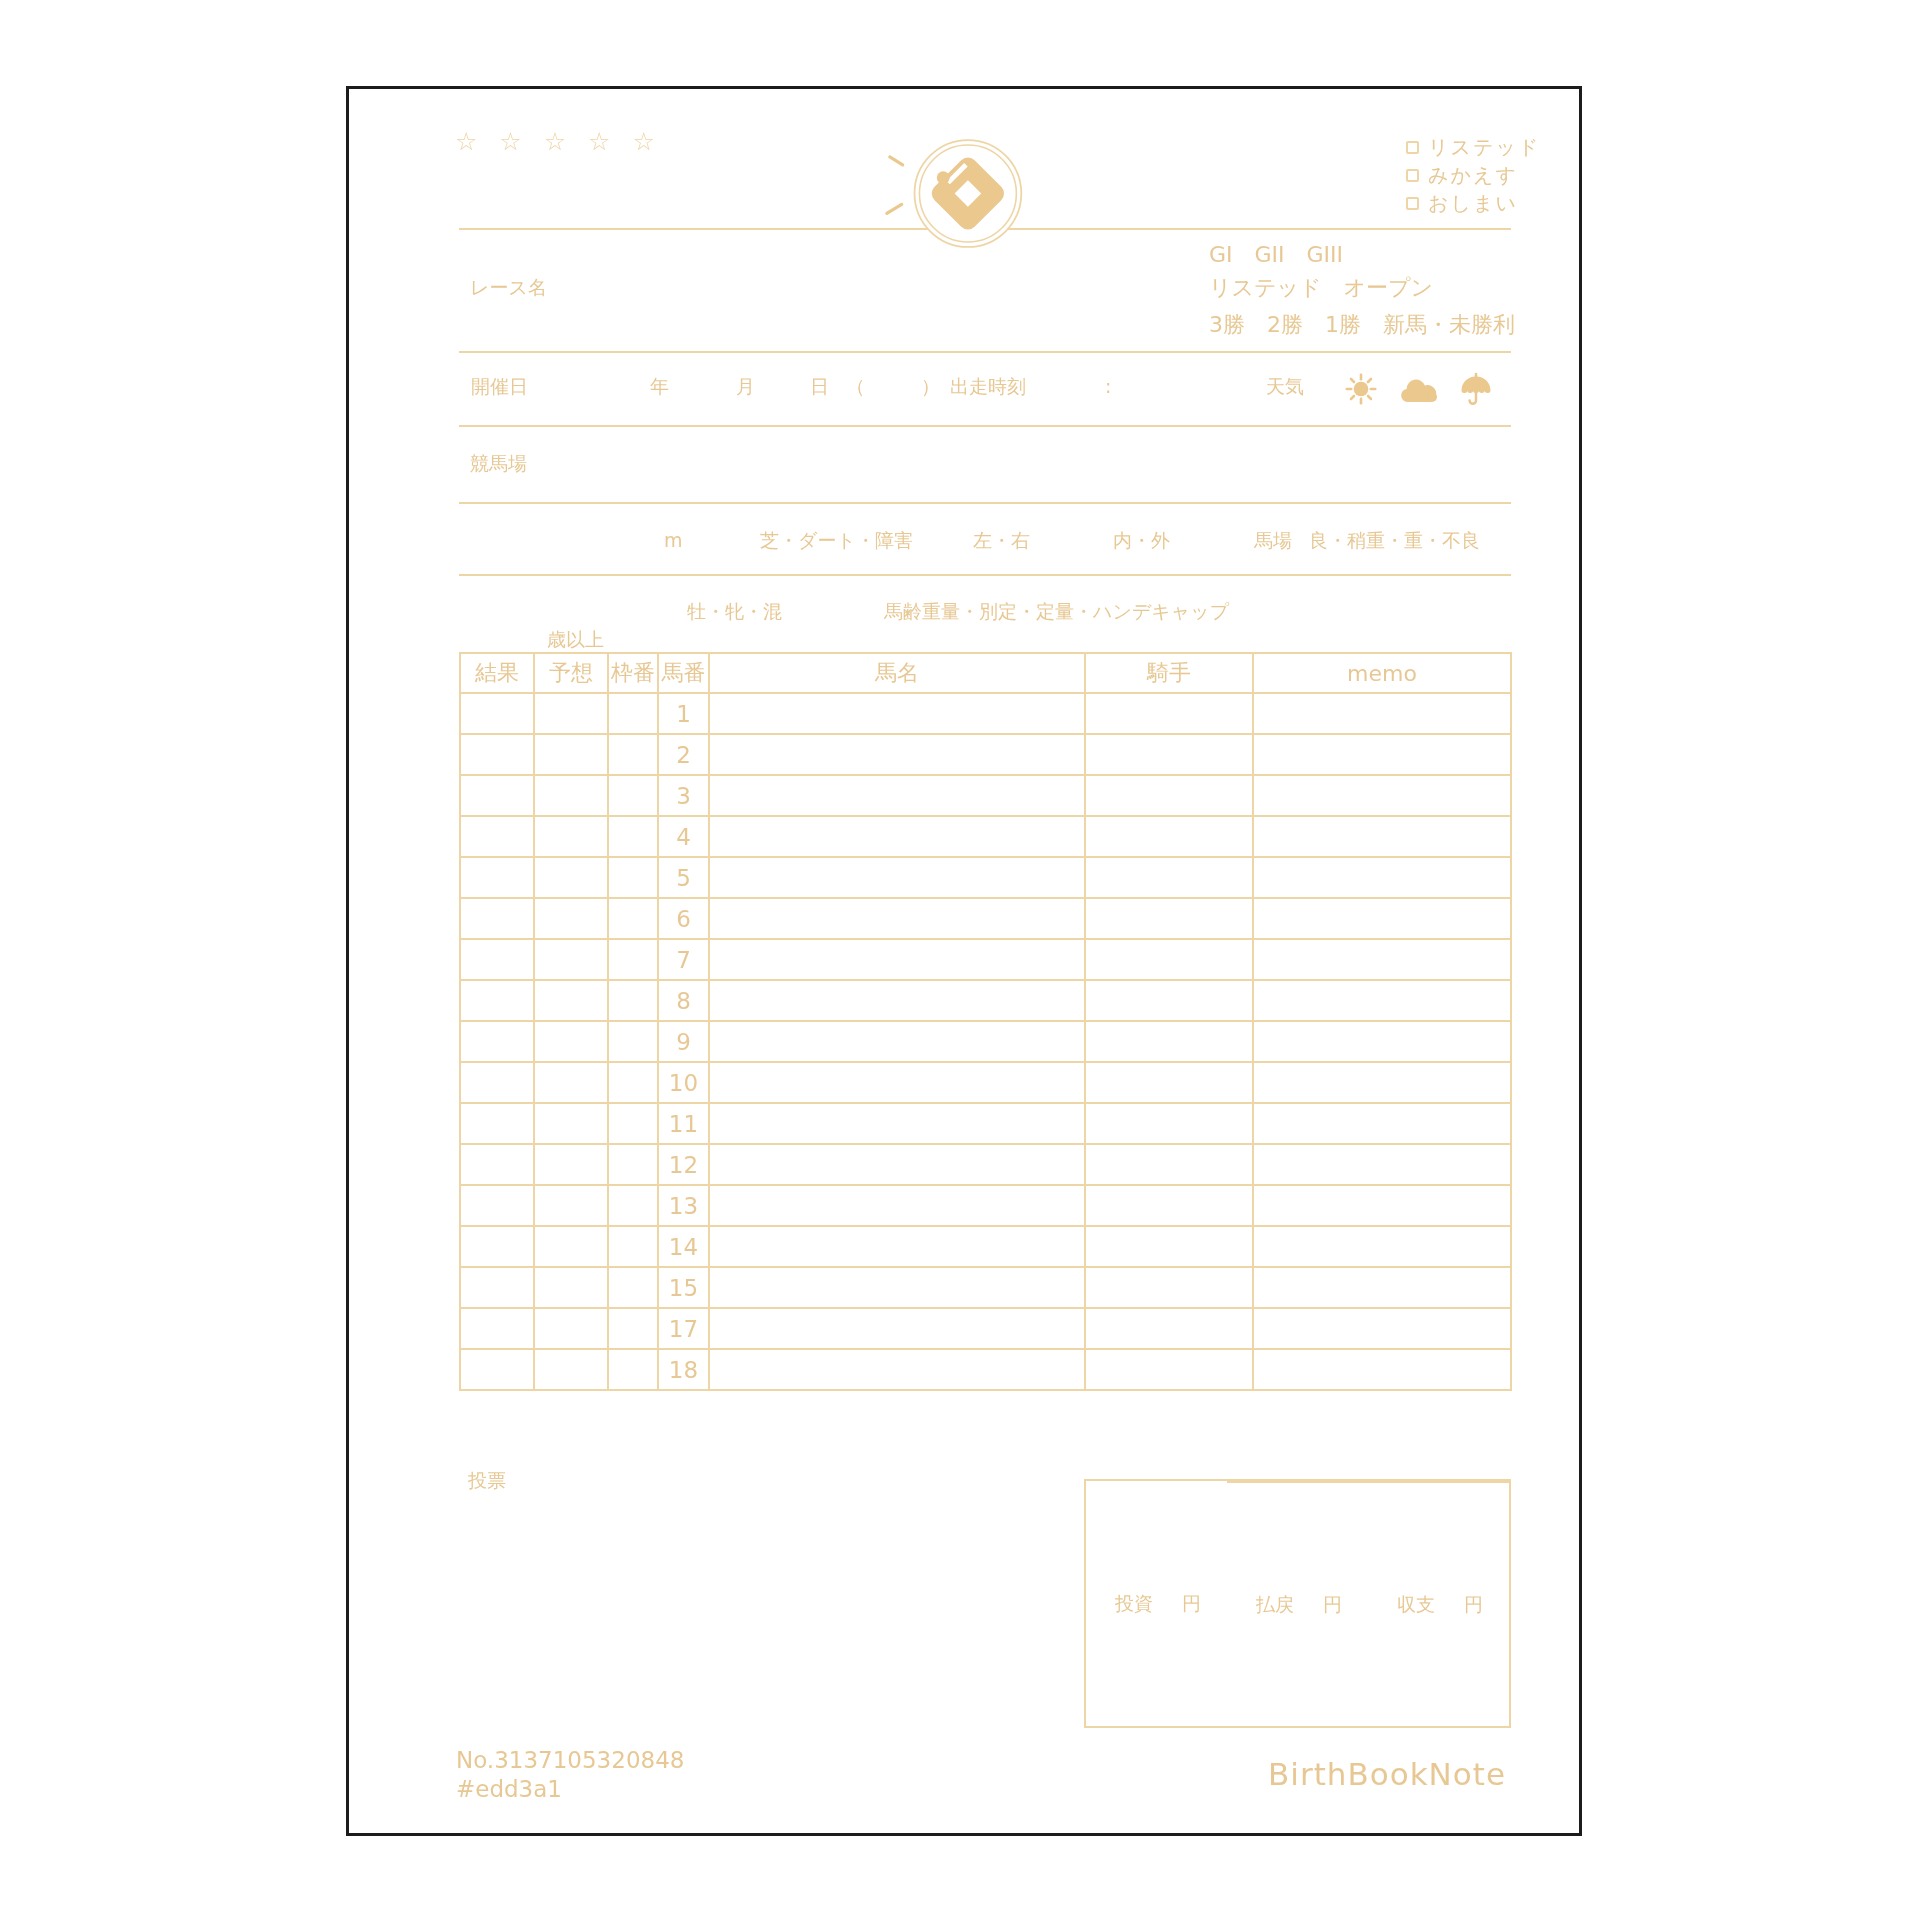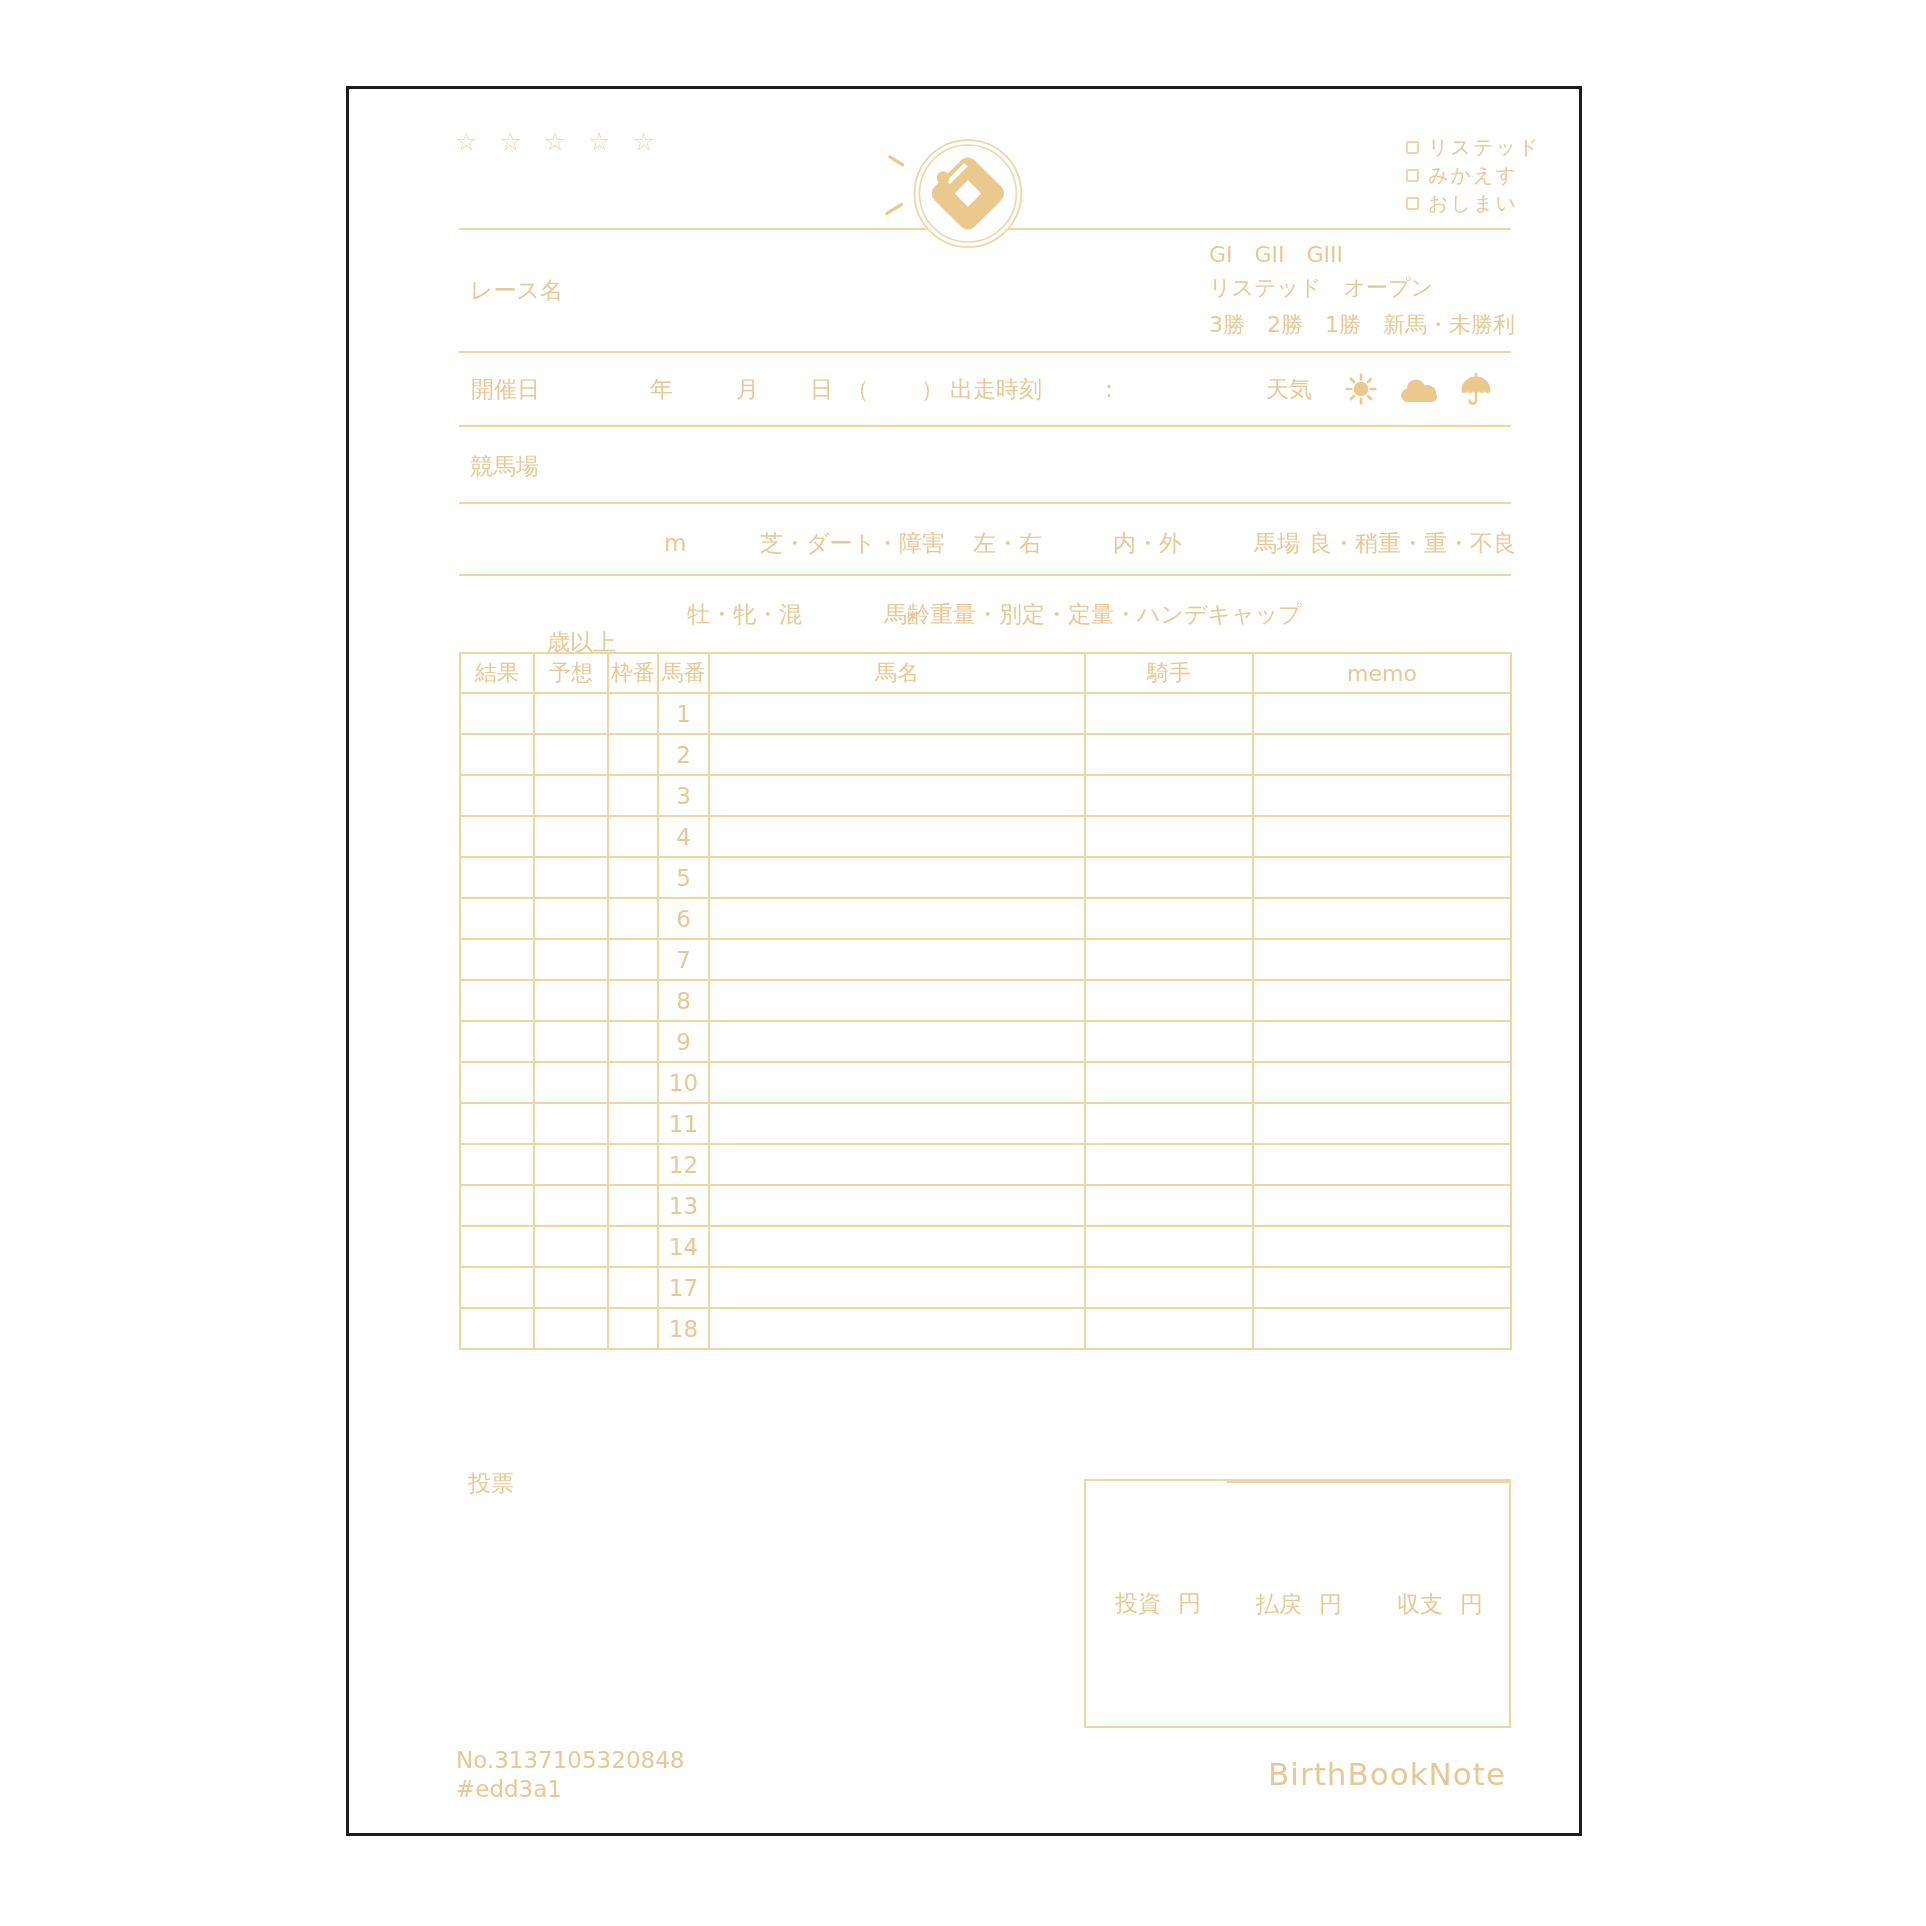--- a/index.html
+++ b/index.html
@@ -7,21 +7,21 @@
   :root{
     --ink:#e7c894;      
     --line:#eed5a6;     
     --fill:#eac88e;     
     --frame:#1c1c1c;    
   }
   .canvas{position:relative;width:1927px;height:1927px;background:#fff;}
   .page{position:absolute;left:346px;top:86px;width:1236px;height:1750px;
         box-sizing:border-box;border:3px solid var(--frame);background:#fff;}
   .abs{position:absolute;}
-  .txt{color:var(--ink);font-size:23px;line-height:1.05;white-space:nowrap;font-weight:400;}
+  .txt{color:var(--ink);font-size:19px;line-height:1.05;white-space:nowrap;font-weight:400;}
   .rule{position:absolute;left:110px;width:1052px;height:0;border-top:2px solid var(--line);}
   
   .stars{left:106px;top:40px;font-size:25px;letter-spacing:7px;color:var(--line);}
   .checklist{left:1057px;top:44px;}
   .check-row{display:flex;align-items:center;height:28px;}
   .checkbox{display:inline-block;width:13px;height:13px;border:2px solid var(--line);
             border-radius:2px;margin-right:9px;box-sizing:border-box;}
   .check-label{color:var(--ink);font-size:20px;letter-spacing:2px;white-space:nowrap;}
   .logo-svg{left:523px;top:30px;}
   
@@ -286,20 +286,29 @@
             <td></td>
             <td>14</td>
             <td></td>
             <td></td>
             <td></td>
           </tr>
           <tr>
             <td></td>
             <td></td>
             <td></td>
+            <td>15</td>
+            <td></td>
+            <td></td>
+            <td></td>
+          </tr>
+          <tr>
+            <td></td>
+            <td></td>
+            <td></td>
             <td>17</td>
             <td></td>
             <td></td>
             <td></td>
           </tr>
           <tr>
             <td></td>
             <td></td>
             <td></td>
             <td>18</td>

